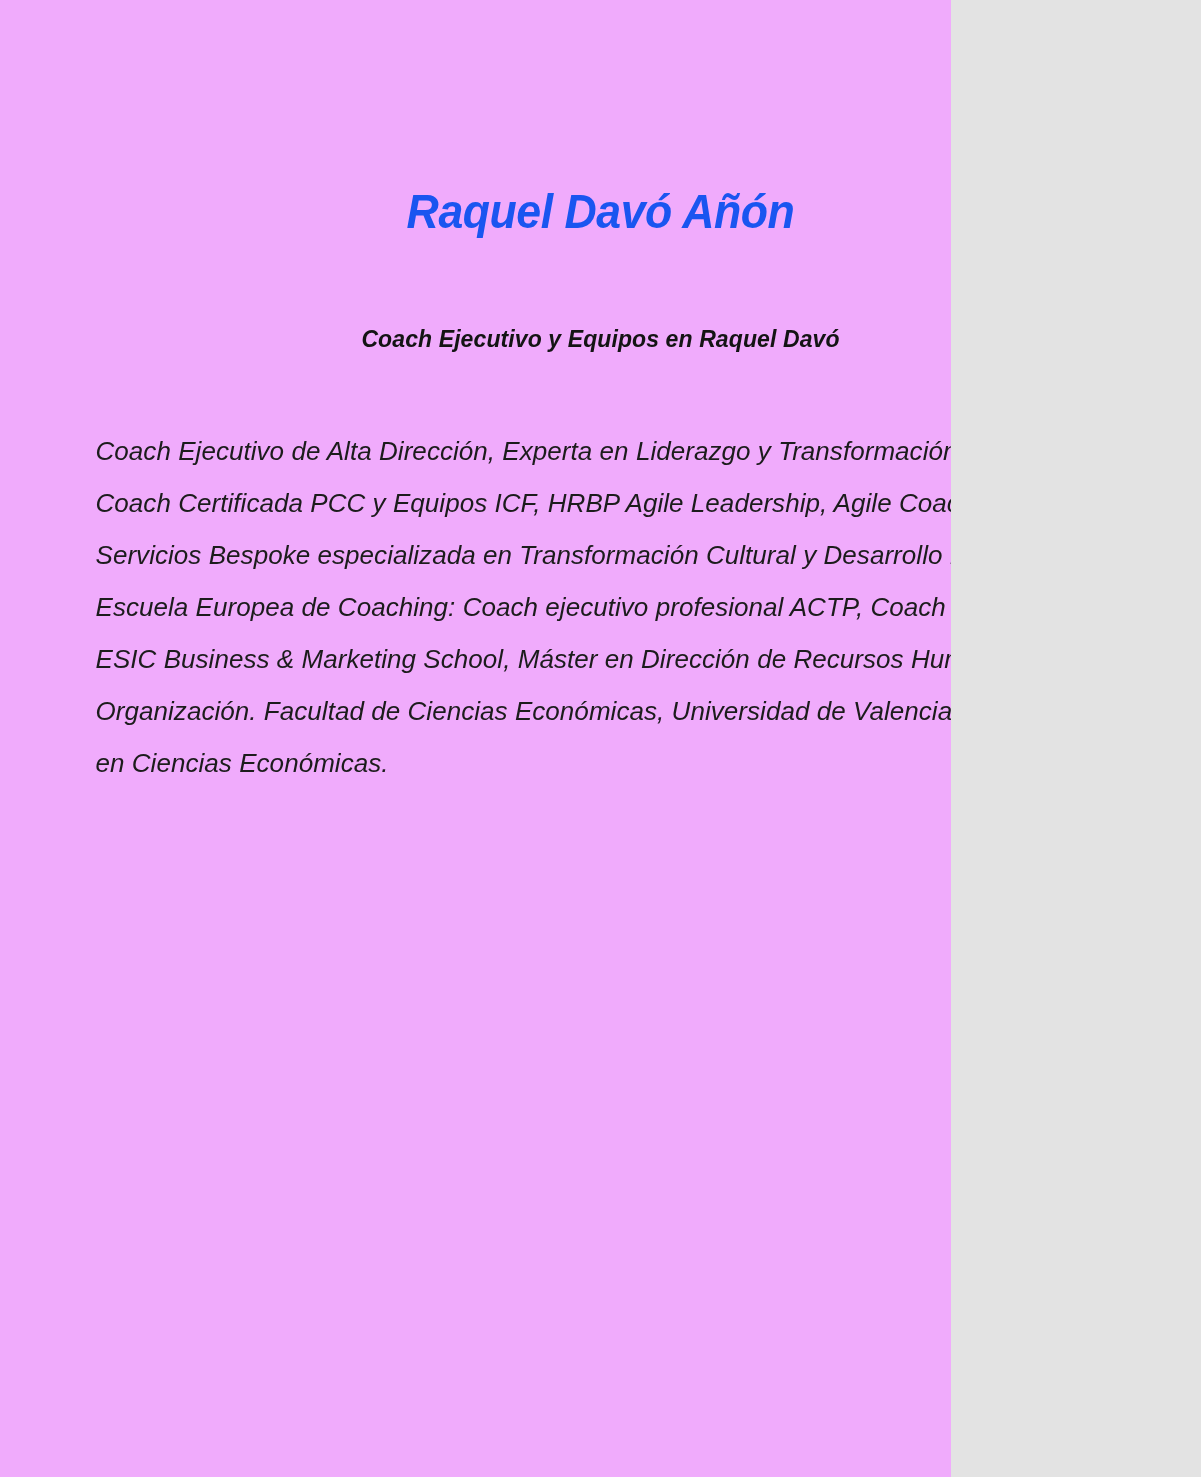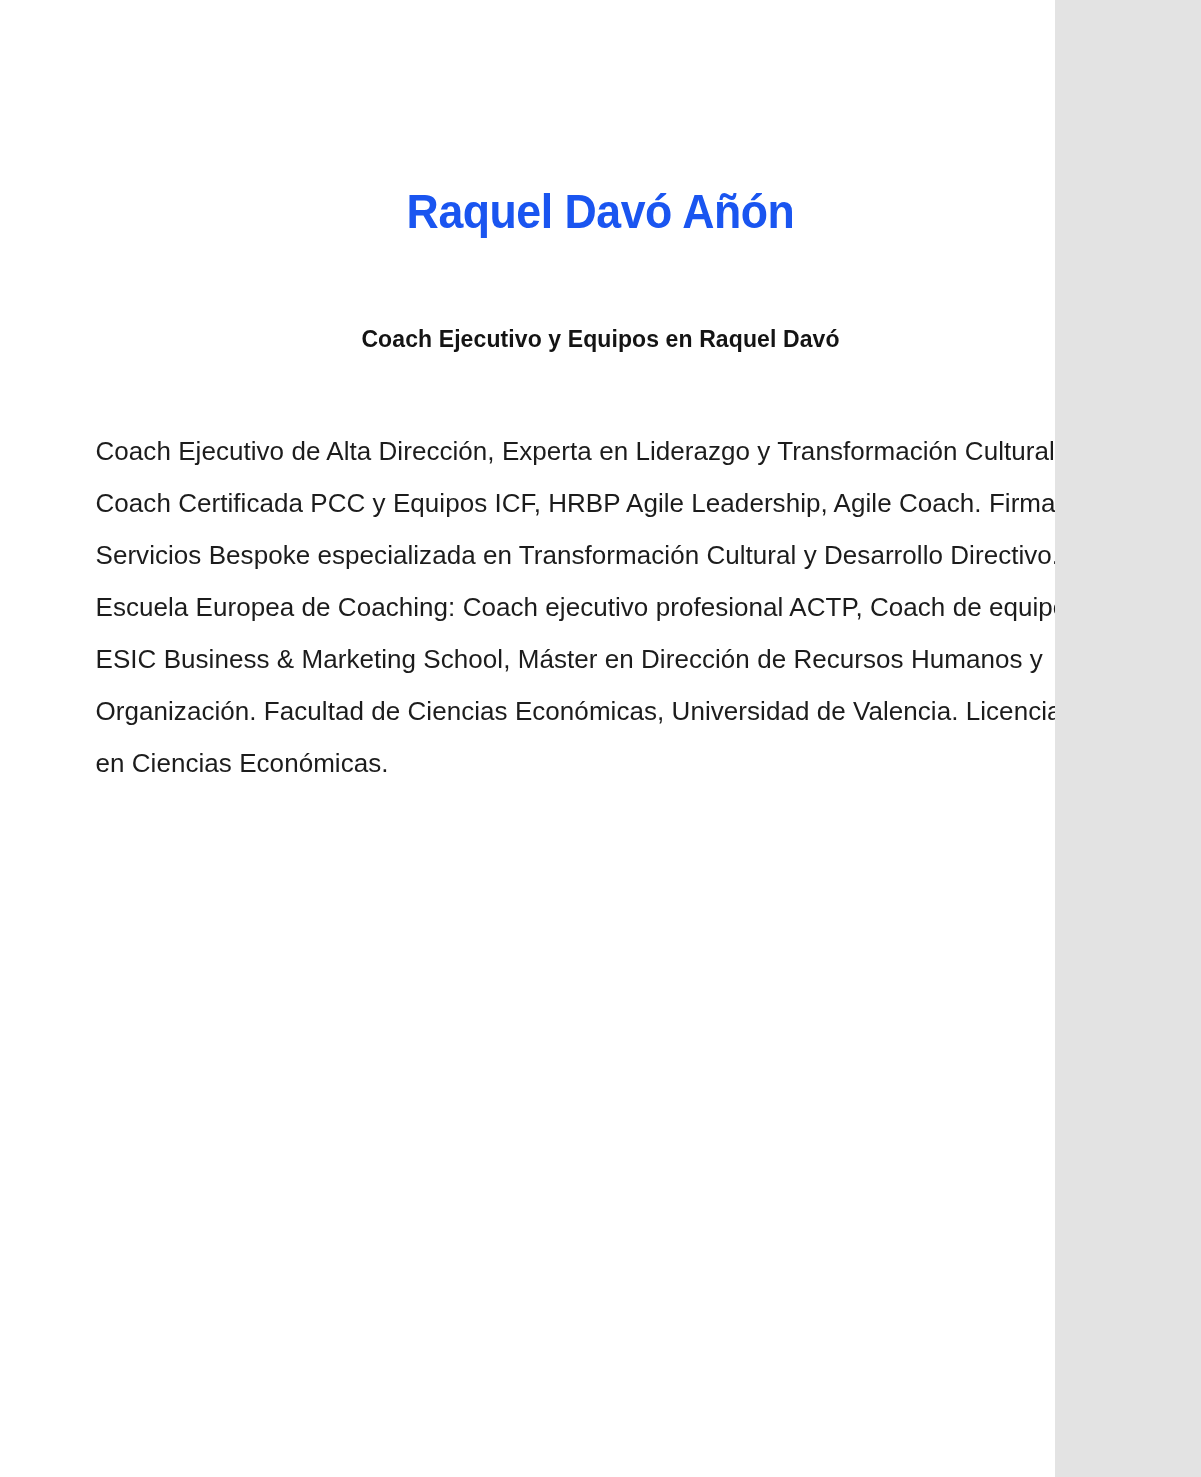--- a/index.html
+++ b/index.html
@@ -7,26 +7,27 @@
     padding: 0;
   }
   body {
     width: 1201px;
     height: 1477px;
     background: #e3e3e3;
     font-family: "Liberation Sans", sans-serif;
     -webkit-font-smoothing: antialiased;
   }
   .page {
-    width: 1055px;
+    width: 951px;
     height: 1477px;
     box-sizing: border-box;
-    background: #ffffff;
+    background: #f0abfc;
     position: relative;
     overflow: hidden;
+    font-style: italic;
   }
   .content {
     position: absolute;
     left: 0;
     top: 0;
     width: 1201px;
     padding-top: 186px;
   }
   .profile-name {
     font-family: "Liberation Sans", sans-serif;

